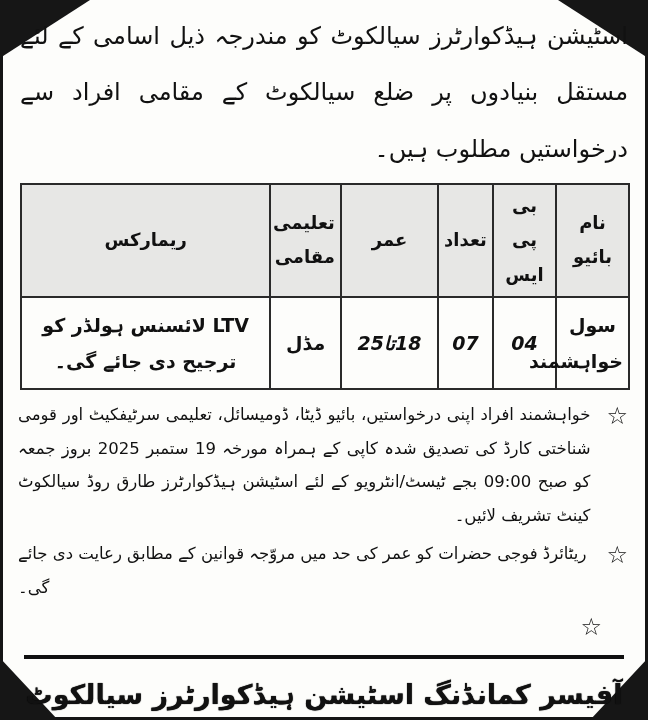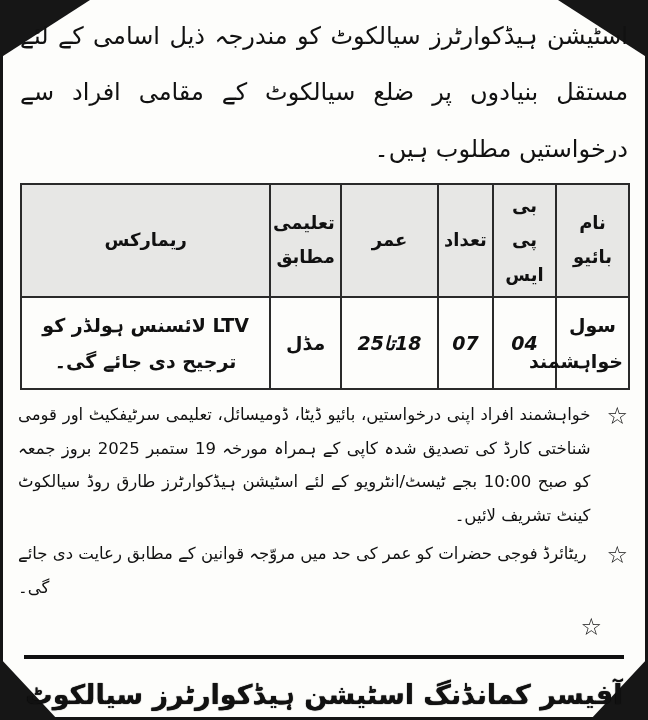--- a/index.html
+++ b/index.html
@@ -136,40 +136,40 @@
         <col style="width:16%">
           <col style="width:11.6%">
           <col style="width:41%">
       </colgroup>
       <thead>
         <tr>
           <th>نام بائیو</th>
           <th>بی پی ایس</th>
           <th>تعداد</th>
           <th>عمر</th>
-          <th>تعلیمی مطابق</th>
+          <th>تعلیمی مقامی</th>
           <th>ریمارکس</th>
         </tr>
       </thead>
       <tbody>
         <tr>
           <td>سول خواہشمند</td>
           <td class="num">04</td>
           <td class="num">07</td>
           <td class="num">18تا25</td>
           <td>مڈل</td>
           <td class="cell-remarks">LTV لائسنس ہولڈر کو ترجیح دی جائے گی۔</td>
         </tr>
       </tbody>
     </table>
 
     <div class="bullets">
       <div class="bullet">
         <span class="star">☆</span>
-        <span class="bullet-text">خواہشمند افراد اپنی درخواستیں، بائیو ڈیٹا، ڈومیسائل، تعلیمی سرٹیفکیٹ اور قومی شناختی کارڈ کی تصدیق شدہ کاپی کے ہمراہ مورخہ 19 ستمبر 2025 بروز جمعہ کو صبح 10:00 بجے ٹیسٹ/انٹرویو کے لئے اسٹیشن ہیڈکوارٹرز طارق روڈ سیالکوٹ کینٹ تشریف لائیں۔</span>
+        <span class="bullet-text">خواہشمند افراد اپنی درخواستیں، بائیو ڈیٹا، ڈومیسائل، تعلیمی سرٹیفکیٹ اور قومی شناختی کارڈ کی تصدیق شدہ کاپی کے ہمراہ مورخہ 19 ستمبر 2025 بروز جمعہ کو صبح 09:00 بجے ٹیسٹ/انٹرویو کے لئے اسٹیشن ہیڈکوارٹرز طارق روڈ سیالکوٹ کینٹ تشریف لائیں۔</span>
       </div>
       <div class="bullet short">
         <span class="star">☆</span>
         <span class="bullet-text">ریٹائرڈ فوجی حضرات کو عمر کی حد میں مروّجہ قوانین کے مطابق رعایت دی جائے گی۔</span>
       </div>
       <div class="bullet short indent">
         <span class="star">☆</span>
       </div>
     </div>
 

